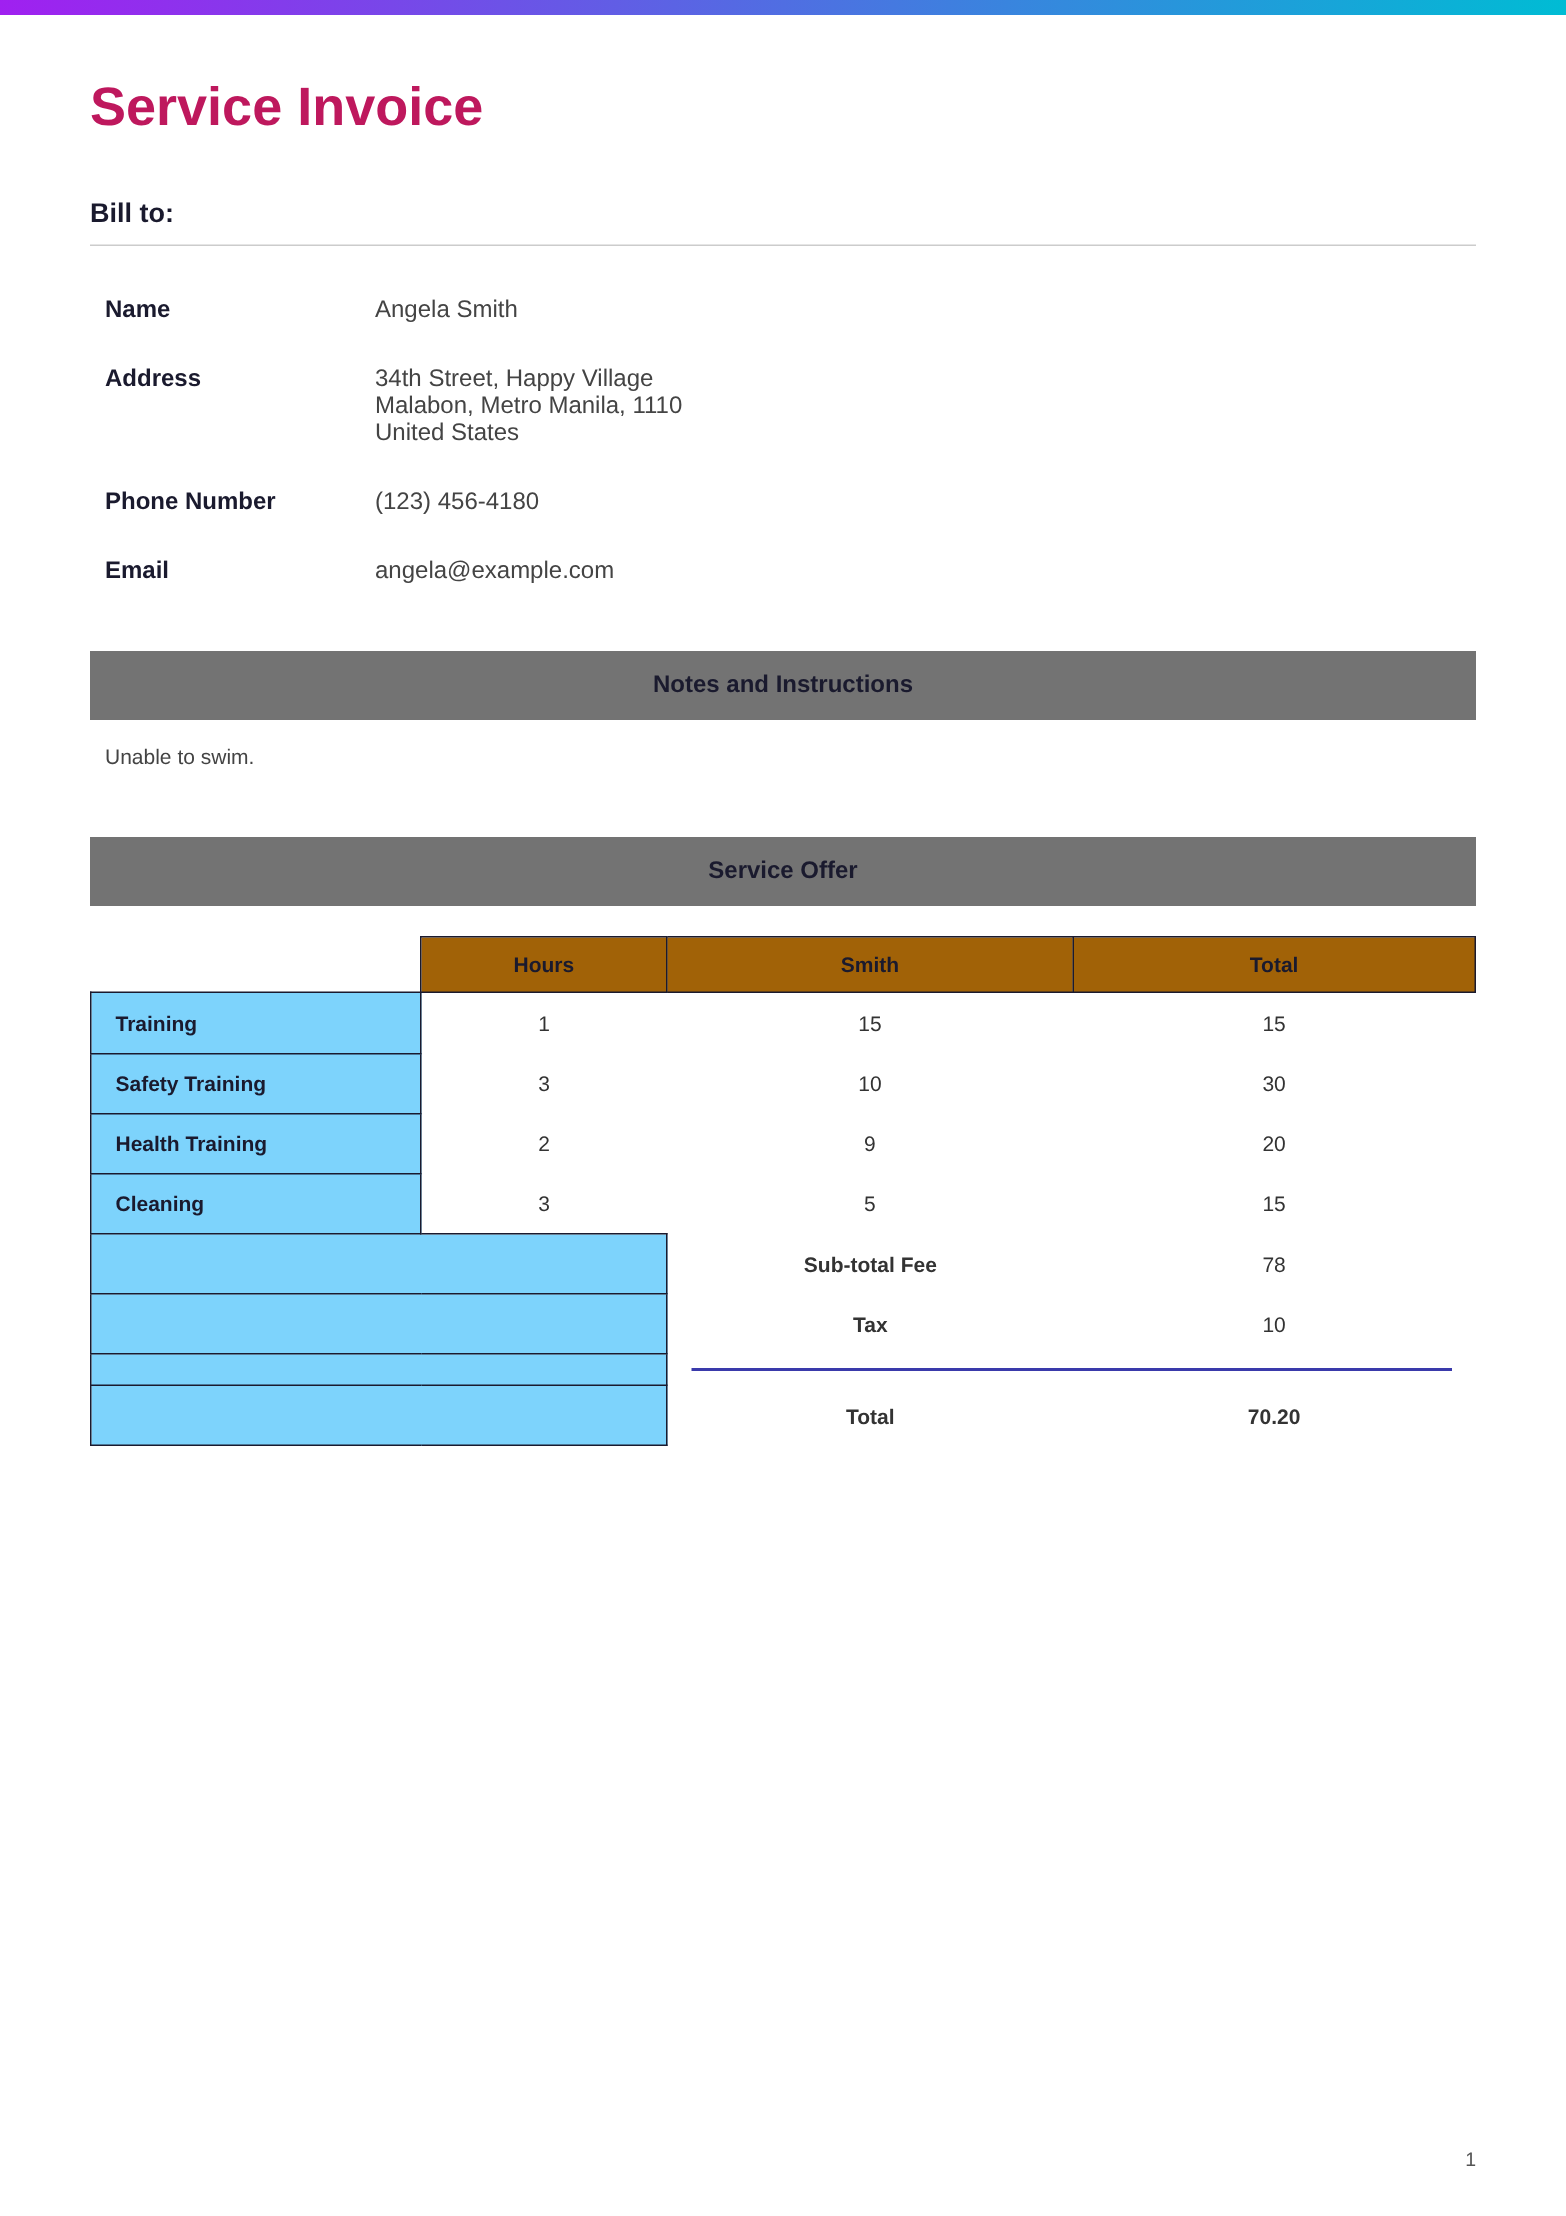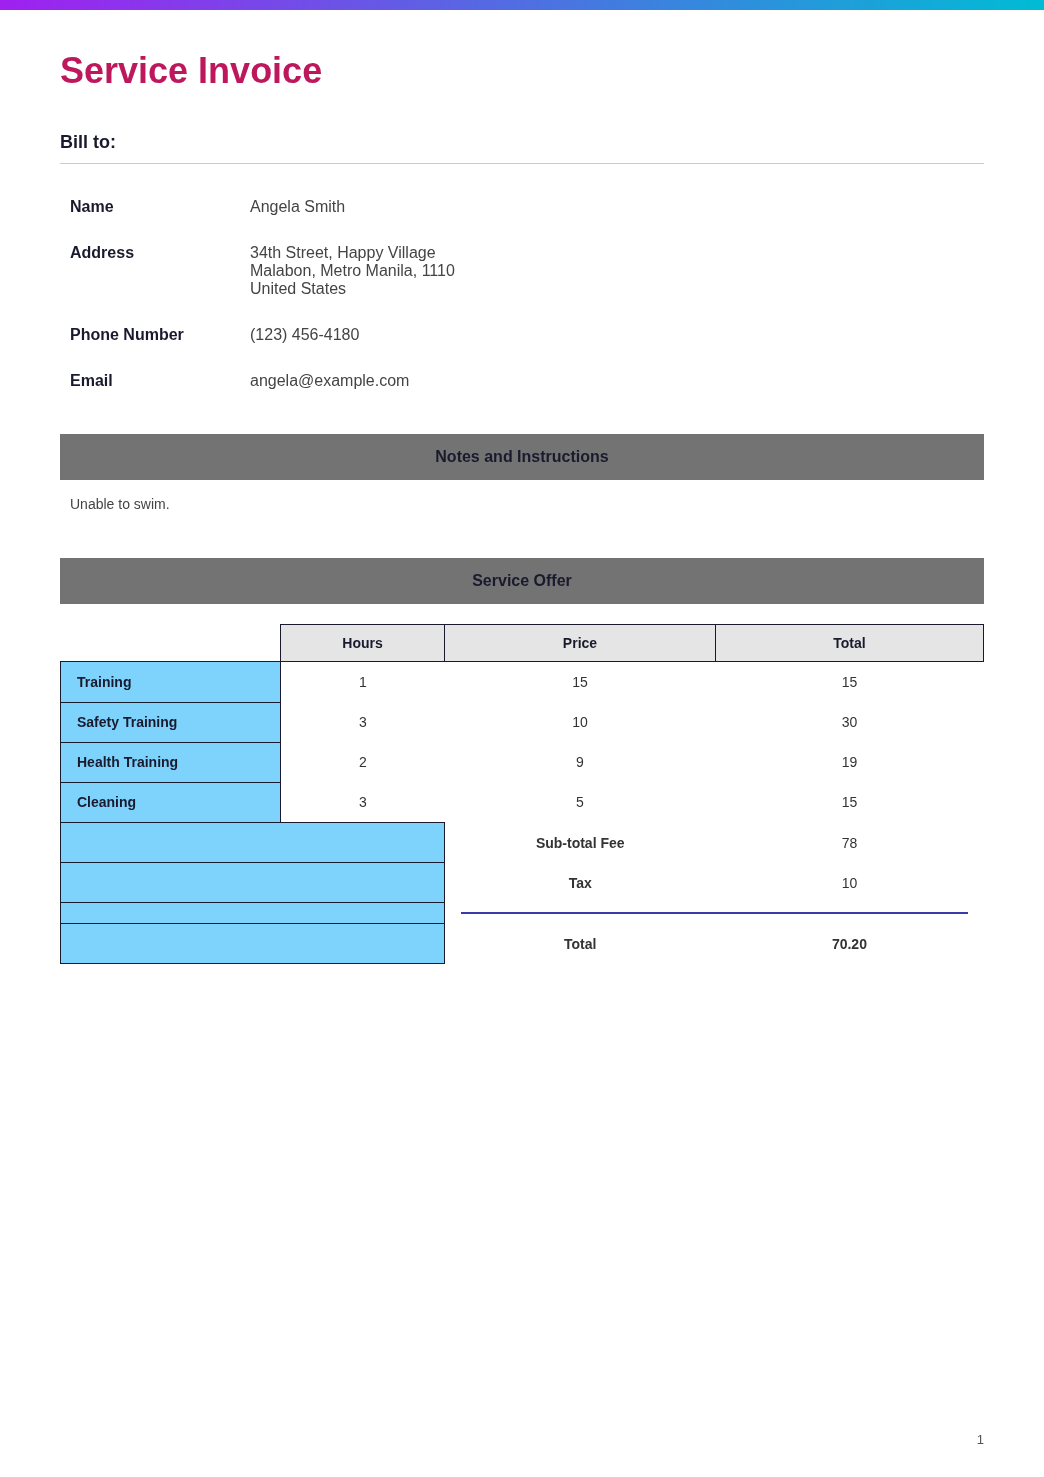--- a/index.html
+++ b/index.html
@@ -101,21 +101,21 @@
       border-collapse: collapse;
     }
 
     .service-table thead tr th {
       border: 1.5px solid #1a1a2e;
       padding: 10px 16px;
       font-weight: 700;
       font-size: 14px;
       color: #1a1a2e;
       text-align: center;
-      background: #e5e5e5;
+      background: #a16207;
     }
 
     .service-table thead tr th:first-child {
       border: none;
       background: transparent;
     }
 
     .service-table tbody tr td {
       padding: 12px 16px;
       font-size: 14px;
@@ -221,42 +221,42 @@
   <div class="section-header">
     <span class="section-header-title">Service Offer</span>
   </div>
 
   <div class="service-table-wrapper">
     <table class="service-table">
       <thead>
         <tr>
           <th style="border:none;background:transparent;"></th>
           <th>Hours</th>
-          <th>Price</th>
+          <th>Smith</th>
           <th>Total</th>
         </tr>
       </thead>
       <tbody>
         <tr>
           <td class="service-name-cell">Training</td>
           <td>1</td>
           <td>15</td>
           <td>15</td>
         </tr>
         <tr>
           <td class="service-name-cell">Safety Training</td>
           <td>3</td>
           <td>10</td>
           <td>30</td>
         </tr>
         <tr>
           <td class="service-name-cell">Health Training</td>
           <td>2</td>
           <td>9</td>
-          <td>19</td>
+          <td>20</td>
         </tr>
         <tr>
           <td class="service-name-cell">Cleaning</td>
           <td>3</td>
           <td>5</td>
           <td>15</td>
         </tr>
         <tr class="summary-row">
           <td colspan="2"></td>
           <td class="summary-label">Sub-total Fee</td>

